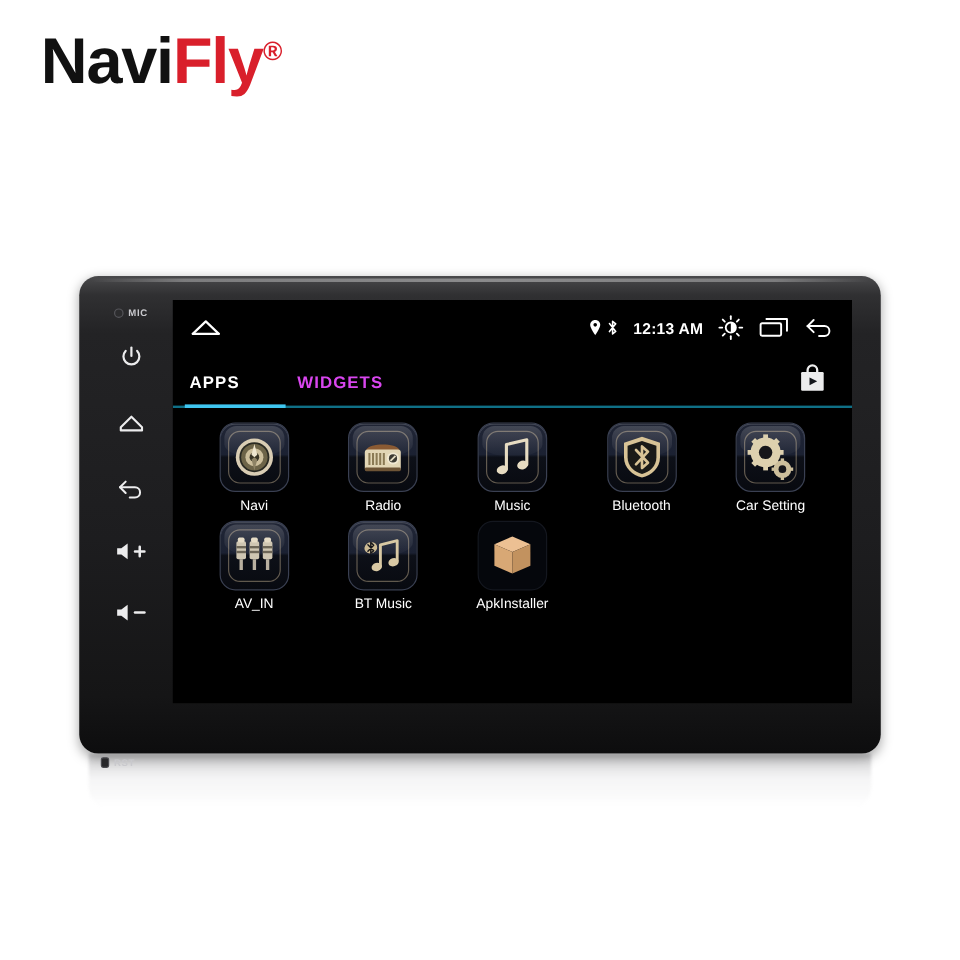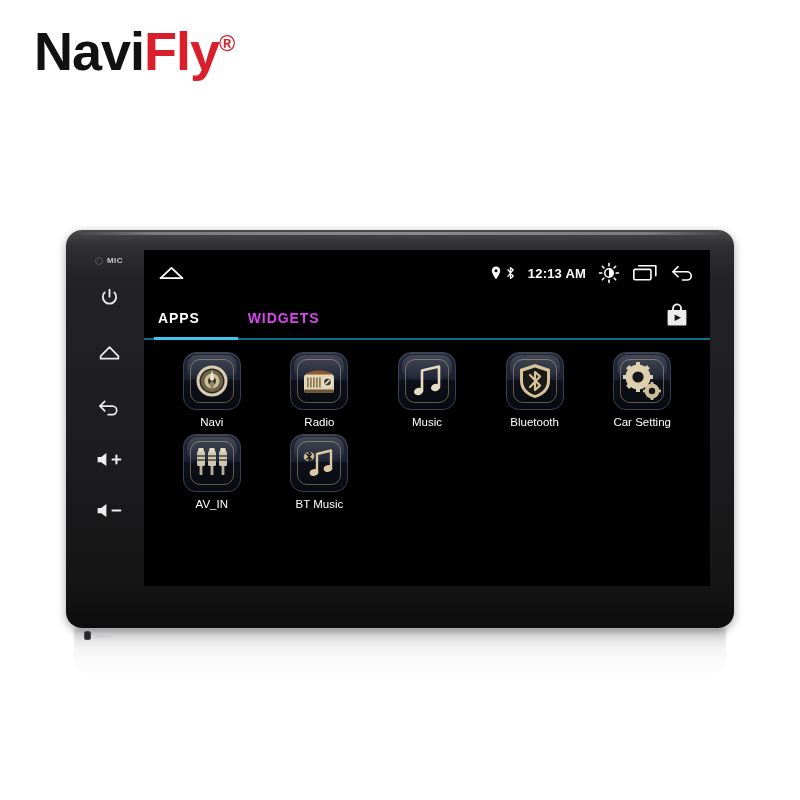--- a/index.html
+++ b/index.html
@@ -392,17 +392,29 @@
                 <ellipse cx="14" cy="28.5" rx="4.4" ry="3.4" fill="#d9c9a4" transform="rotate(-16 14 28.5)"></ellipse>
                 <ellipse cx="28" cy="24.5" rx="4.4" ry="3.4" fill="#d9c9a4" transform="rotate(-16 28 24.5)"></ellipse>
                 <ellipse cx="9" cy="12.5" rx="5.4" ry="4.6" fill="#cdbb94" transform="rotate(-20 9 12.5)"></ellipse>
                 <path d="M6.6 10 L11.4 15 L9 17 V8 L11.4 10.4 L6.6 15.4" stroke="#17171a" stroke-width="1.2" fill="none" stroke-linejoin="round" stroke-linecap="round"></path>
               </svg>
             </span>
           </div>
           <div class="cap">BT Music</div>
         </div>
 
+        <div class="cell">
+          <div class="tile flat">
+            <span class="glyph">
+              <svg width="38" height="38" viewBox="0 0 38 38">
+                <path d="M19 3 L34 9.5 L19 16 L4 9.5 Z" fill="#ecc093"></path>
+                <path d="M4 9.5 L19 16 V34 L4 27.5 Z" fill="#d8a875"></path>
+                <path d="M34 9.5 L19 16 V34 L34 27.5 Z" fill="#c2925f"></path>
+              </svg>
+            </span>
+          </div>
+          <div class="cap">ApkInstaller</div>
+        </div>
 
       </div>
     </div>
   </div>
 </div>
 
 </body></html>

